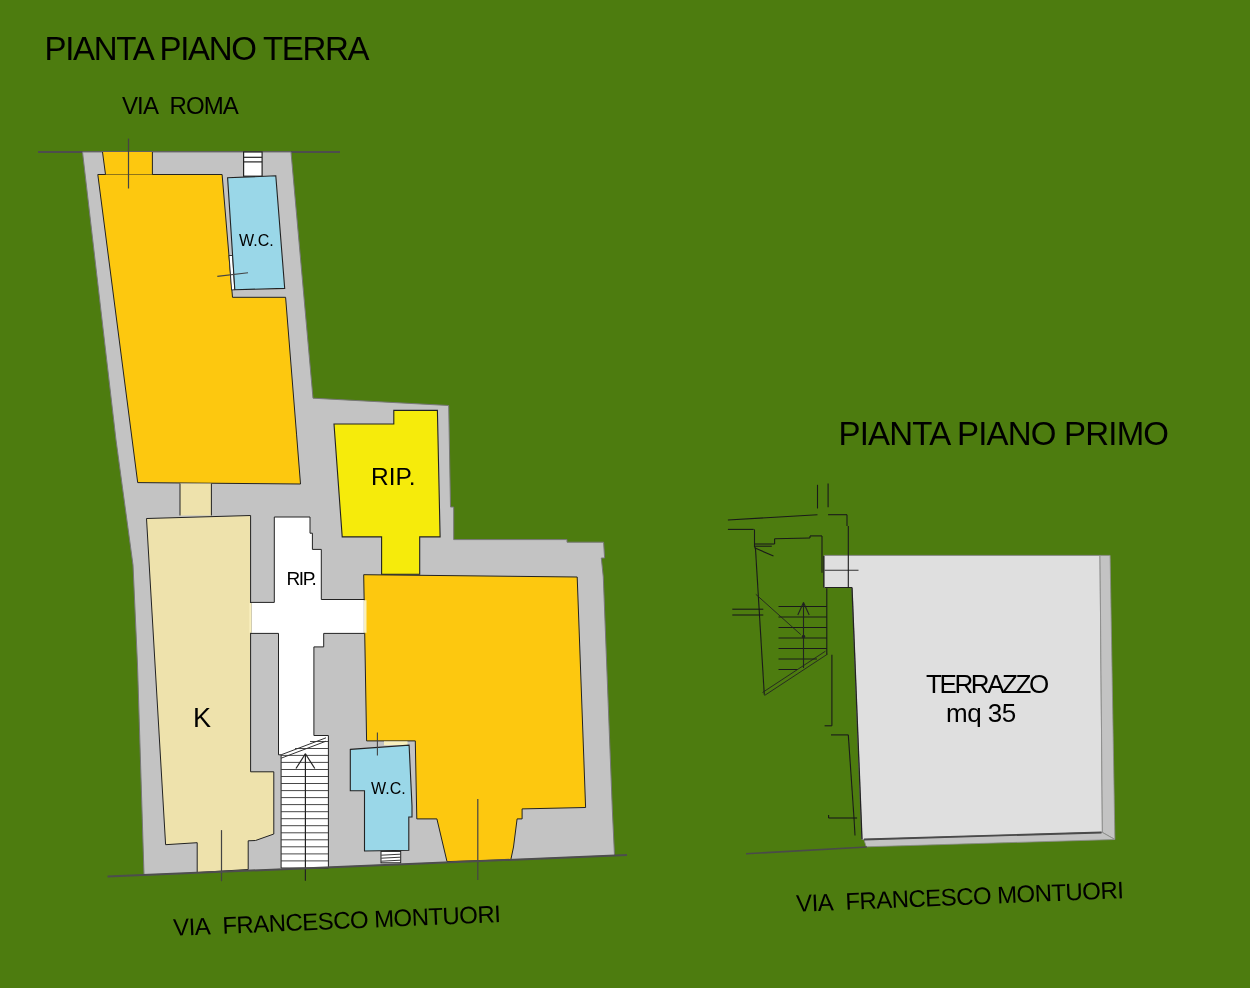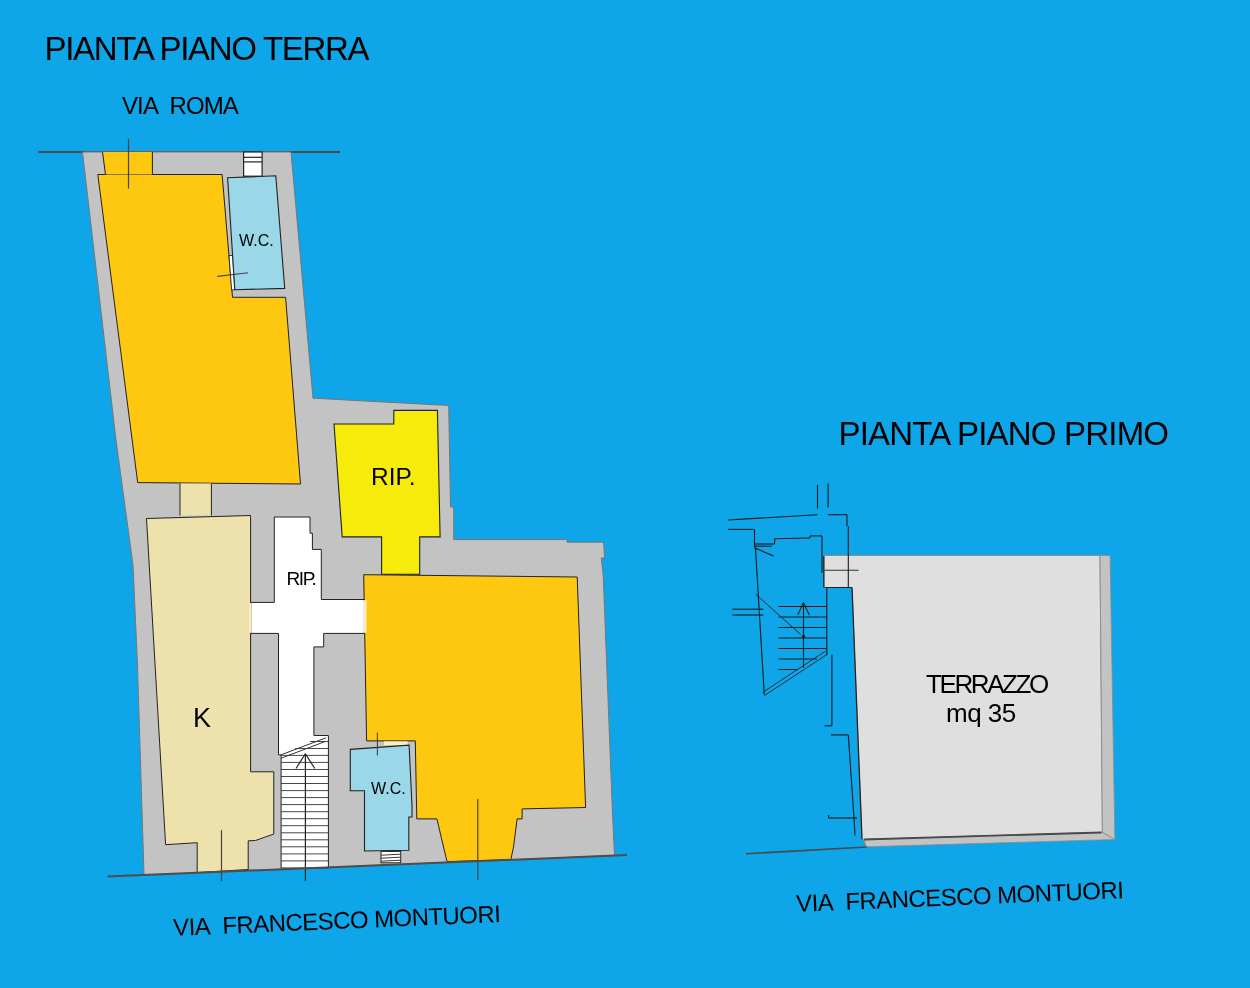--- a/index.html
+++ b/index.html
@@ -1,16 +1,16 @@
 <!DOCTYPE html>
 <html><head>
 <meta charset="utf-8">
 <style>
 html,body{margin:0;padding:0;background:#ffffff;}
-#page{position:relative;width:1250px;height:988px;background:#0ea5e9;overflow:hidden;
+#page{position:relative;width:1250px;height:988px;background:#4d7c0f;overflow:hidden;
  font-family:"Liberation Sans", sans-serif;}
 svg{position:absolute;left:0;top:0;}
 text{font-family:"Liberation Sans", sans-serif;fill:#000;}
 </style>
 </head>
 <body>
 <div id="page">
 <svg width="1250" height="988" viewBox="0 0 1250 988">
 
 <text x="44.5" y="60" font-size="33" letter-spacing="-1.3">PIANTA PIANO TERRA</text>

